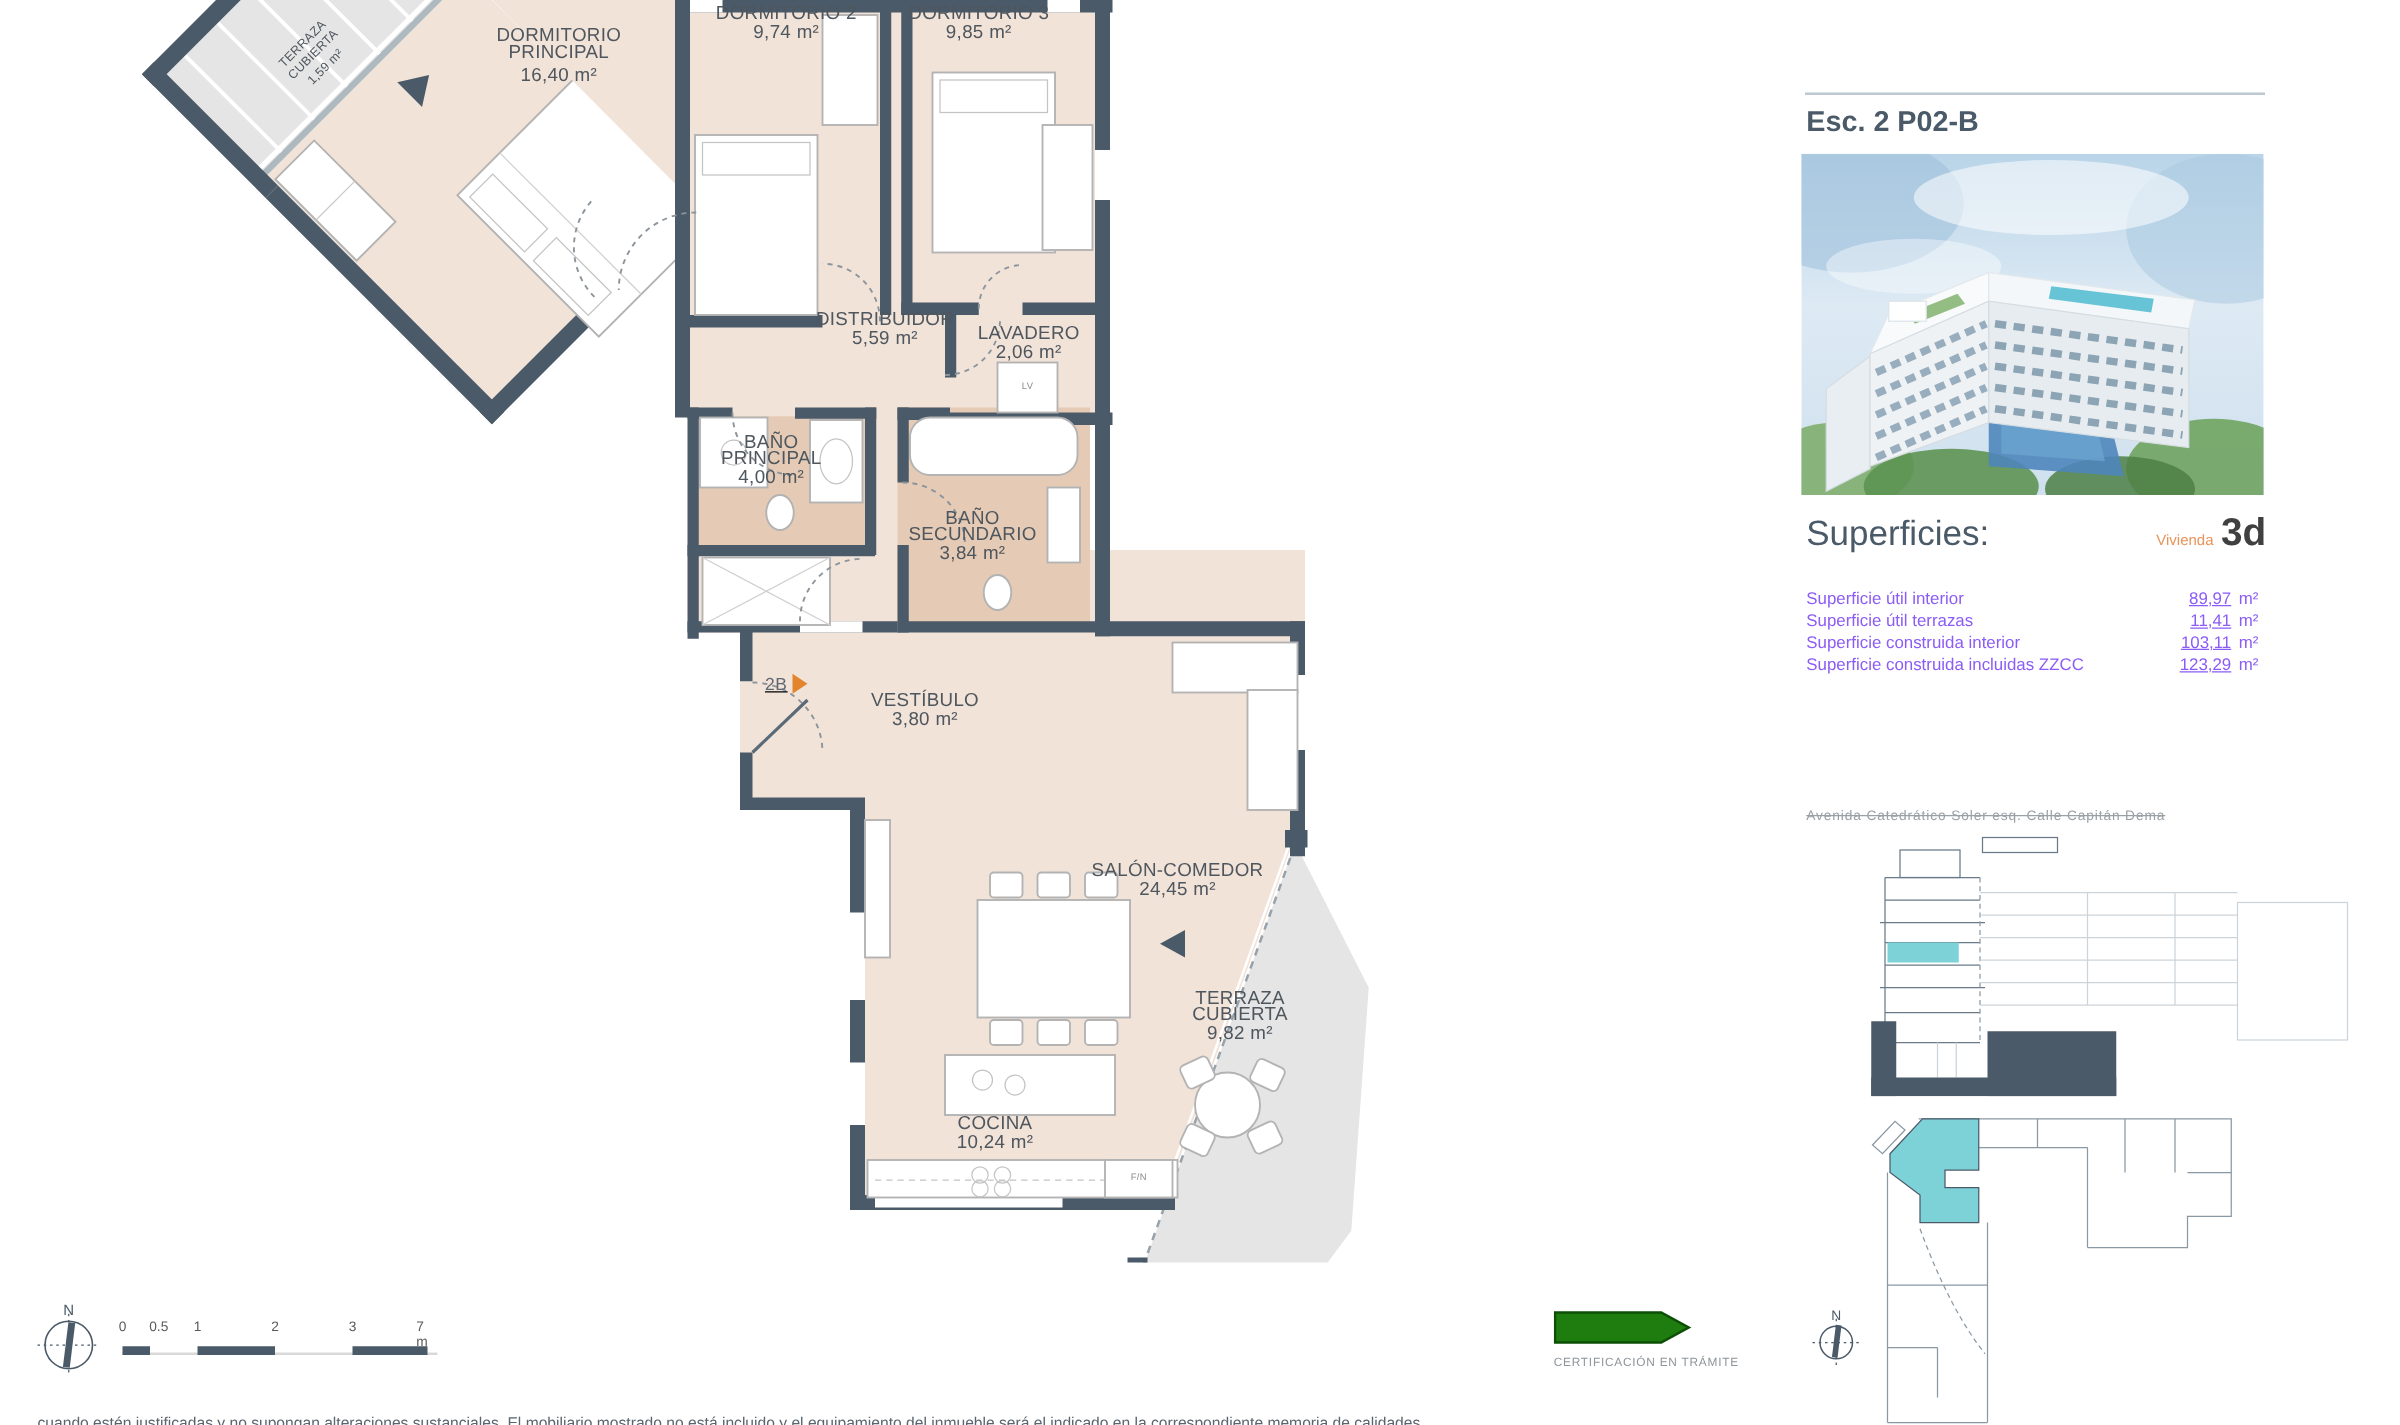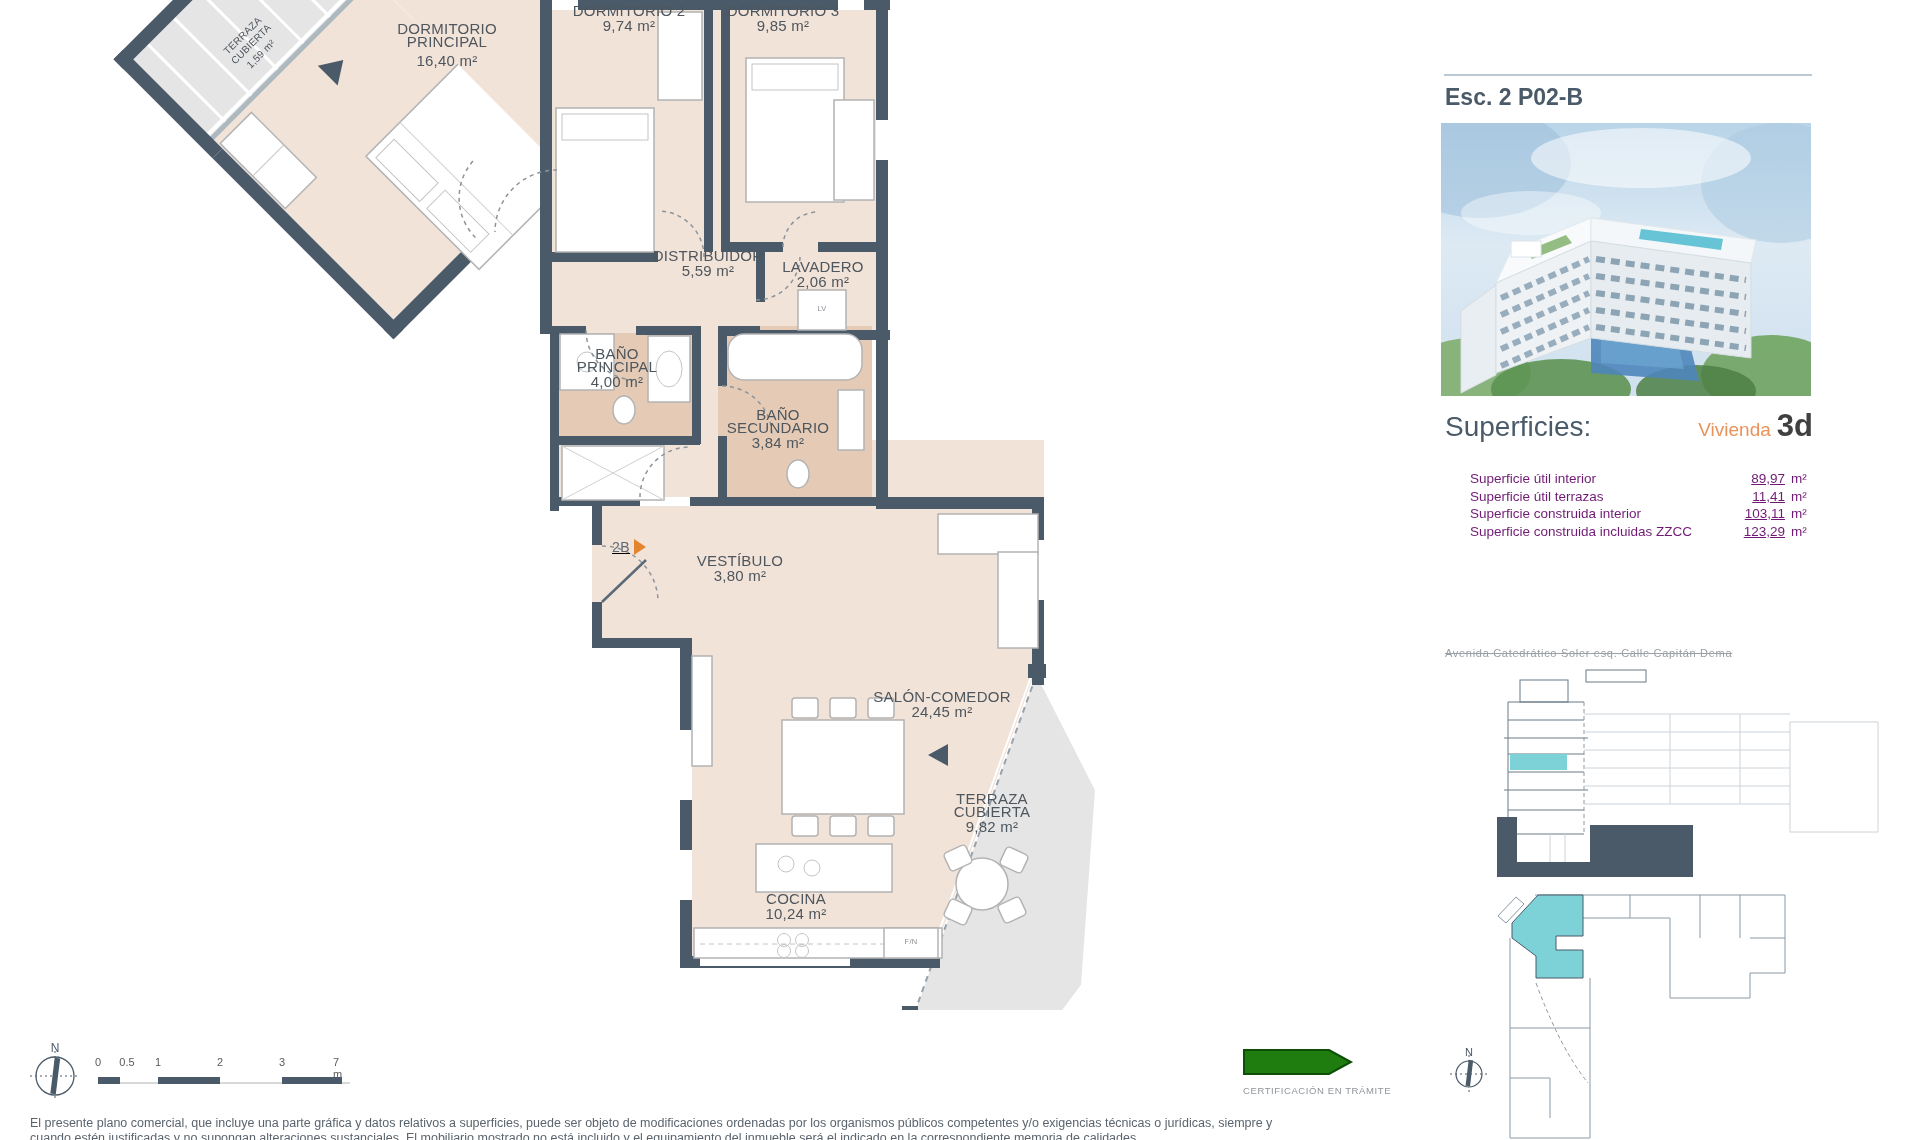--- a/index.html
+++ b/index.html
@@ -23,24 +23,24 @@
                        border-top:8px solid transparent; border-bottom:8px solid transparent;
                        border-left:12px solid #e2852e; }
 
   
   .rp-rule { position:absolute; left:1444px; top:74px; width:368px; height:2px; background:#bcc9d2; }
   .rp-title { position:absolute; left:1445px; top:84px; font-size:23px; font-weight:700; color:#4a5a68; }
   .render-frame { position:absolute; left:1441px; top:123px; width:370px; height:273px; overflow:hidden; }
   .sup-head { position:absolute; left:1445px; top:408px; width:368px; display:flex; align-items:baseline; }
   .sup-head .h { font-size:28px; font-weight:400; color:#4a5a68; }
   .sup-head .sp { flex:1; }
-  .sup-head .viv { font-size:19px; color:#e8935a; margin-right:6px; }
+  .sup-head .viv { font-size:12px; color:#e8935a; margin-right:6px; }
   .sup-head .code { font-size:31px; font-weight:700; color:#404040; }
   .sup-rows { position:absolute; left:1445px; top:470px; width:368px; }
-  .sup-row { display:flex; align-items:flex-start; font-size:13.5px; color:#701a75; line-height:17.5px;margin-left:25px; }
+  .sup-row { display:flex; align-items:flex-start; font-size:13.5px; color:#8b5cf6; line-height:17.5px; }
   .sup-row .lbl { flex:1; }
   .sup-row .val { width:52px; text-align:right;text-decoration:underline; }
   .sup-row .unit { width:28px; padding-left:6px; }
   .loc-caption { position:absolute; left:1445px; top:647px; width:356px; font-size:11px;
                  color:#99a1a7; letter-spacing:.7px; text-decoration:line-through; white-space:nowrap; }
 
   
   .scalebar { position:absolute; left:90px; top:1056px; width:270px; height:36px; }
   .scalebar .tick { position:absolute; top:0; transform:translateX(-50%); font-size:11px; color:#5a5a5a; }
   .scalebar .baseline { position:absolute; left:8px; top:26px; width:252px; height:2px; background:#d9d9d9; }
@@ -426,16 +426,15 @@
     <div class="seg" style="left:8px;width:22px"></div>
     <div class="seg" style="left:68px;width:62px"></div>
     <div class="seg" style="left:192px;width:60px"></div>
   </div>
 
   <svg width="112" height="30" viewBox="0 0 112 30" style="position:absolute;left:1243px;top:1047px">
     <polygon points="1,3 86,3 108,15 86,27 1,27" fill="#1e7d0e" stroke="#0d4f06" stroke-width="2"></polygon>
   </svg>
   <div class="cert-label">CERTIFICACIÓN EN TRÁMITE</div>
 
-  <div class="disc" style="top:1116px">El presente plano comercial, que incluye una parte gráfica y datos relativos a superficies, puede ser objeto de modificaciones ordenadas por los organismos públicos competentes y/o exigencias técnicas o jurídicas, siempre y</div>
   <div class="disc" style="top:1131px">cuando estén justificadas y no supongan alteraciones sustanciales. El mobiliario mostrado no está incluido y el equipamiento del inmueble será el indicado en la correspondiente memoria de calidades.</div>
 
 </div>
 
 </body></html>

